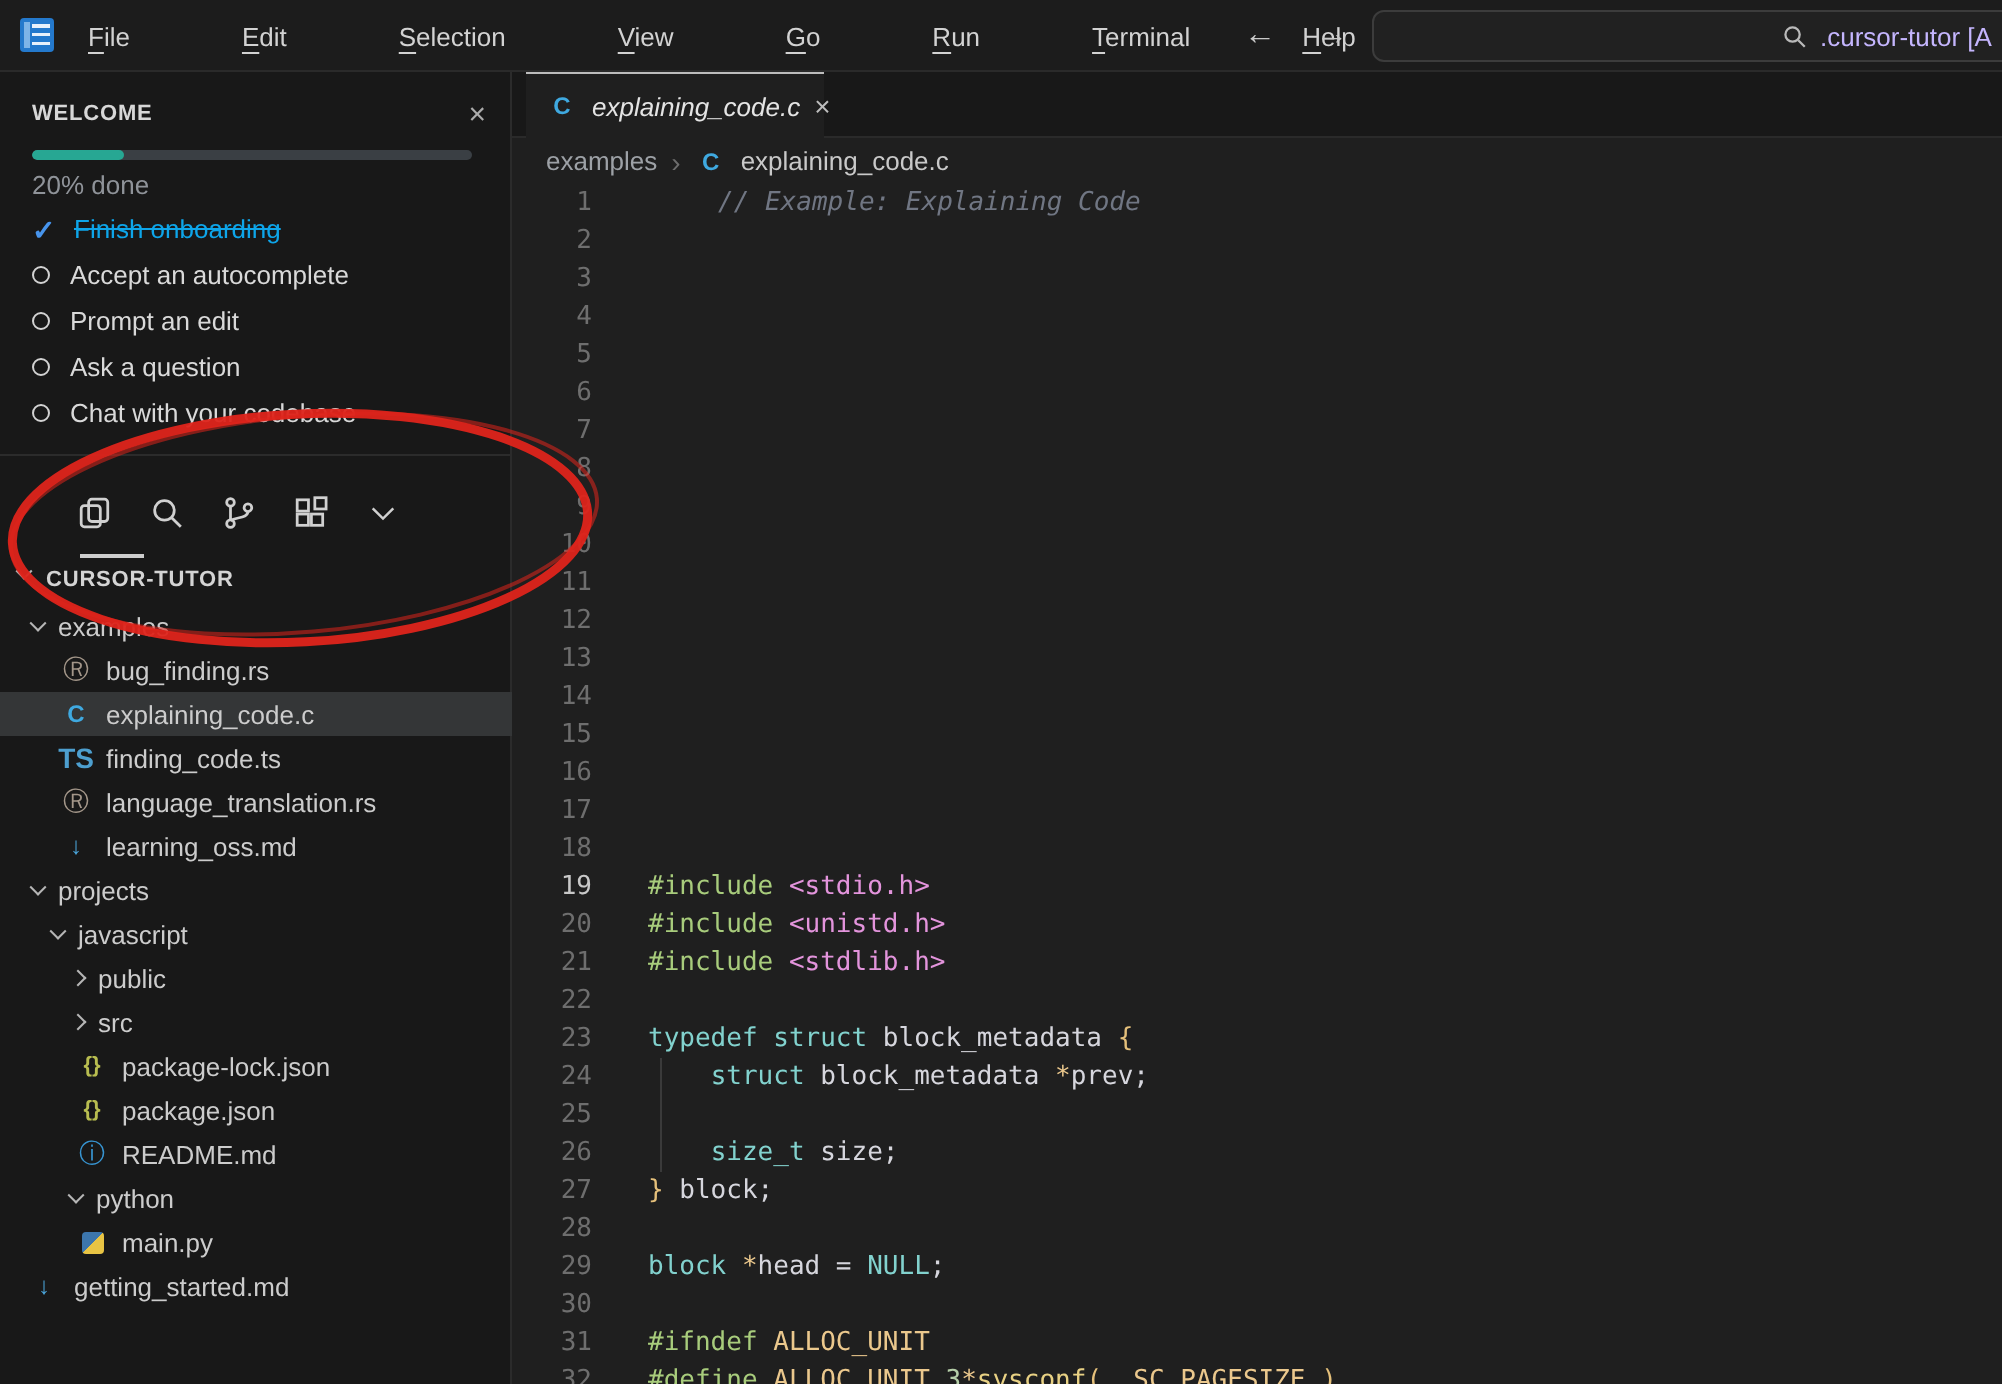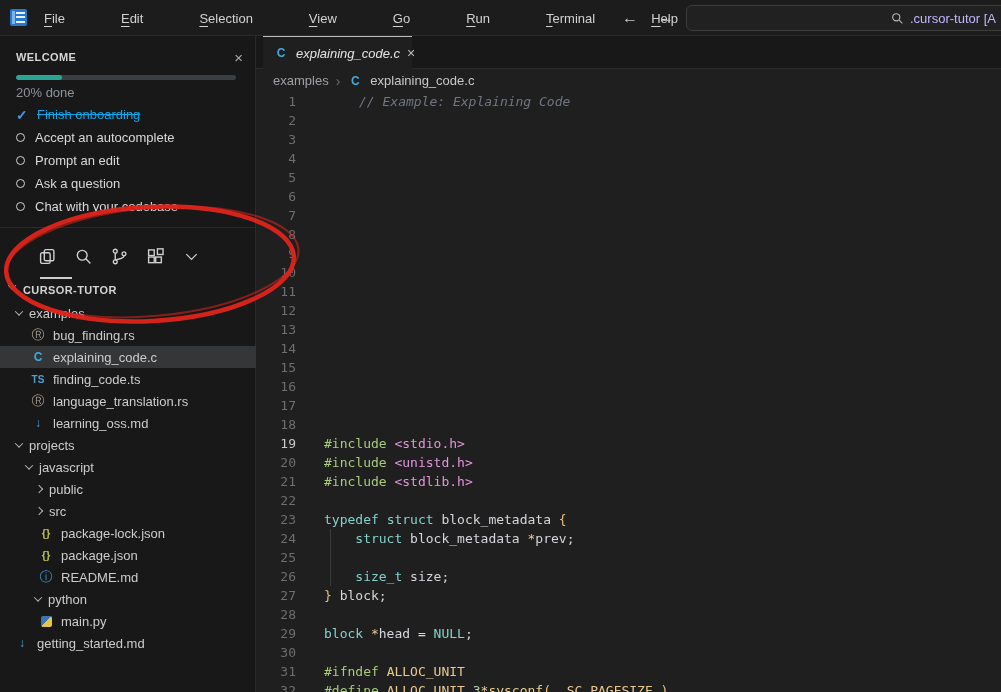--- a/index.html
+++ b/index.html
@@ -57,21 +57,21 @@
   .chev.down  { transform:rotate(45deg) translate(-1px,-1px); }
   .chev.right { transform:rotate(-45deg); }
 
   #tree { position:absolute; top:266px; left:0; width:256px; }
   .tree-row { height:22px; display:flex; align-items:center; gap:7px; font-size:13px; color:#cccccc;
               width:256px; cursor:default; }
   .tree-row.selected { background:#343637; }
   .tree-icon { width:16px; display:flex; align-items:center; justify-content:center; flex:0 0 auto; }
   .icon-rust { color:#a39689; font-size:13px; }
   .icon-c    { color:#3fa9e0; font-weight:700; font-size:12px; }
-  .icon-ts   { color:#4d9fcf; font-weight:700; font-size:10px; }
+  .icon-ts   { color:#4d9fcf; font-weight:700; font-size:14px; }
   .icon-json { color:#b8bd50; font-weight:700; font-size:11px; }
   .icon-info { color:#3794d1; font-size:13px; }
   .icon-md   { color:#4aa3d8; font-weight:700; font-size:12px; }
   .py-icon   { width:11px; height:11px; border-radius:2px;
                background:linear-gradient(135deg,#3c76ad 50%,#e8c444 50%); }
 
   
   #editor { position:absolute; top:36px; left:256px; width:745px; height:656px; background:#1f1f1f; }
   #tabstrip { position:absolute; top:0; left:0; width:745px; height:33px; background:#181818;
               box-shadow:inset 0 -1px 0 #2a2a2a; }

